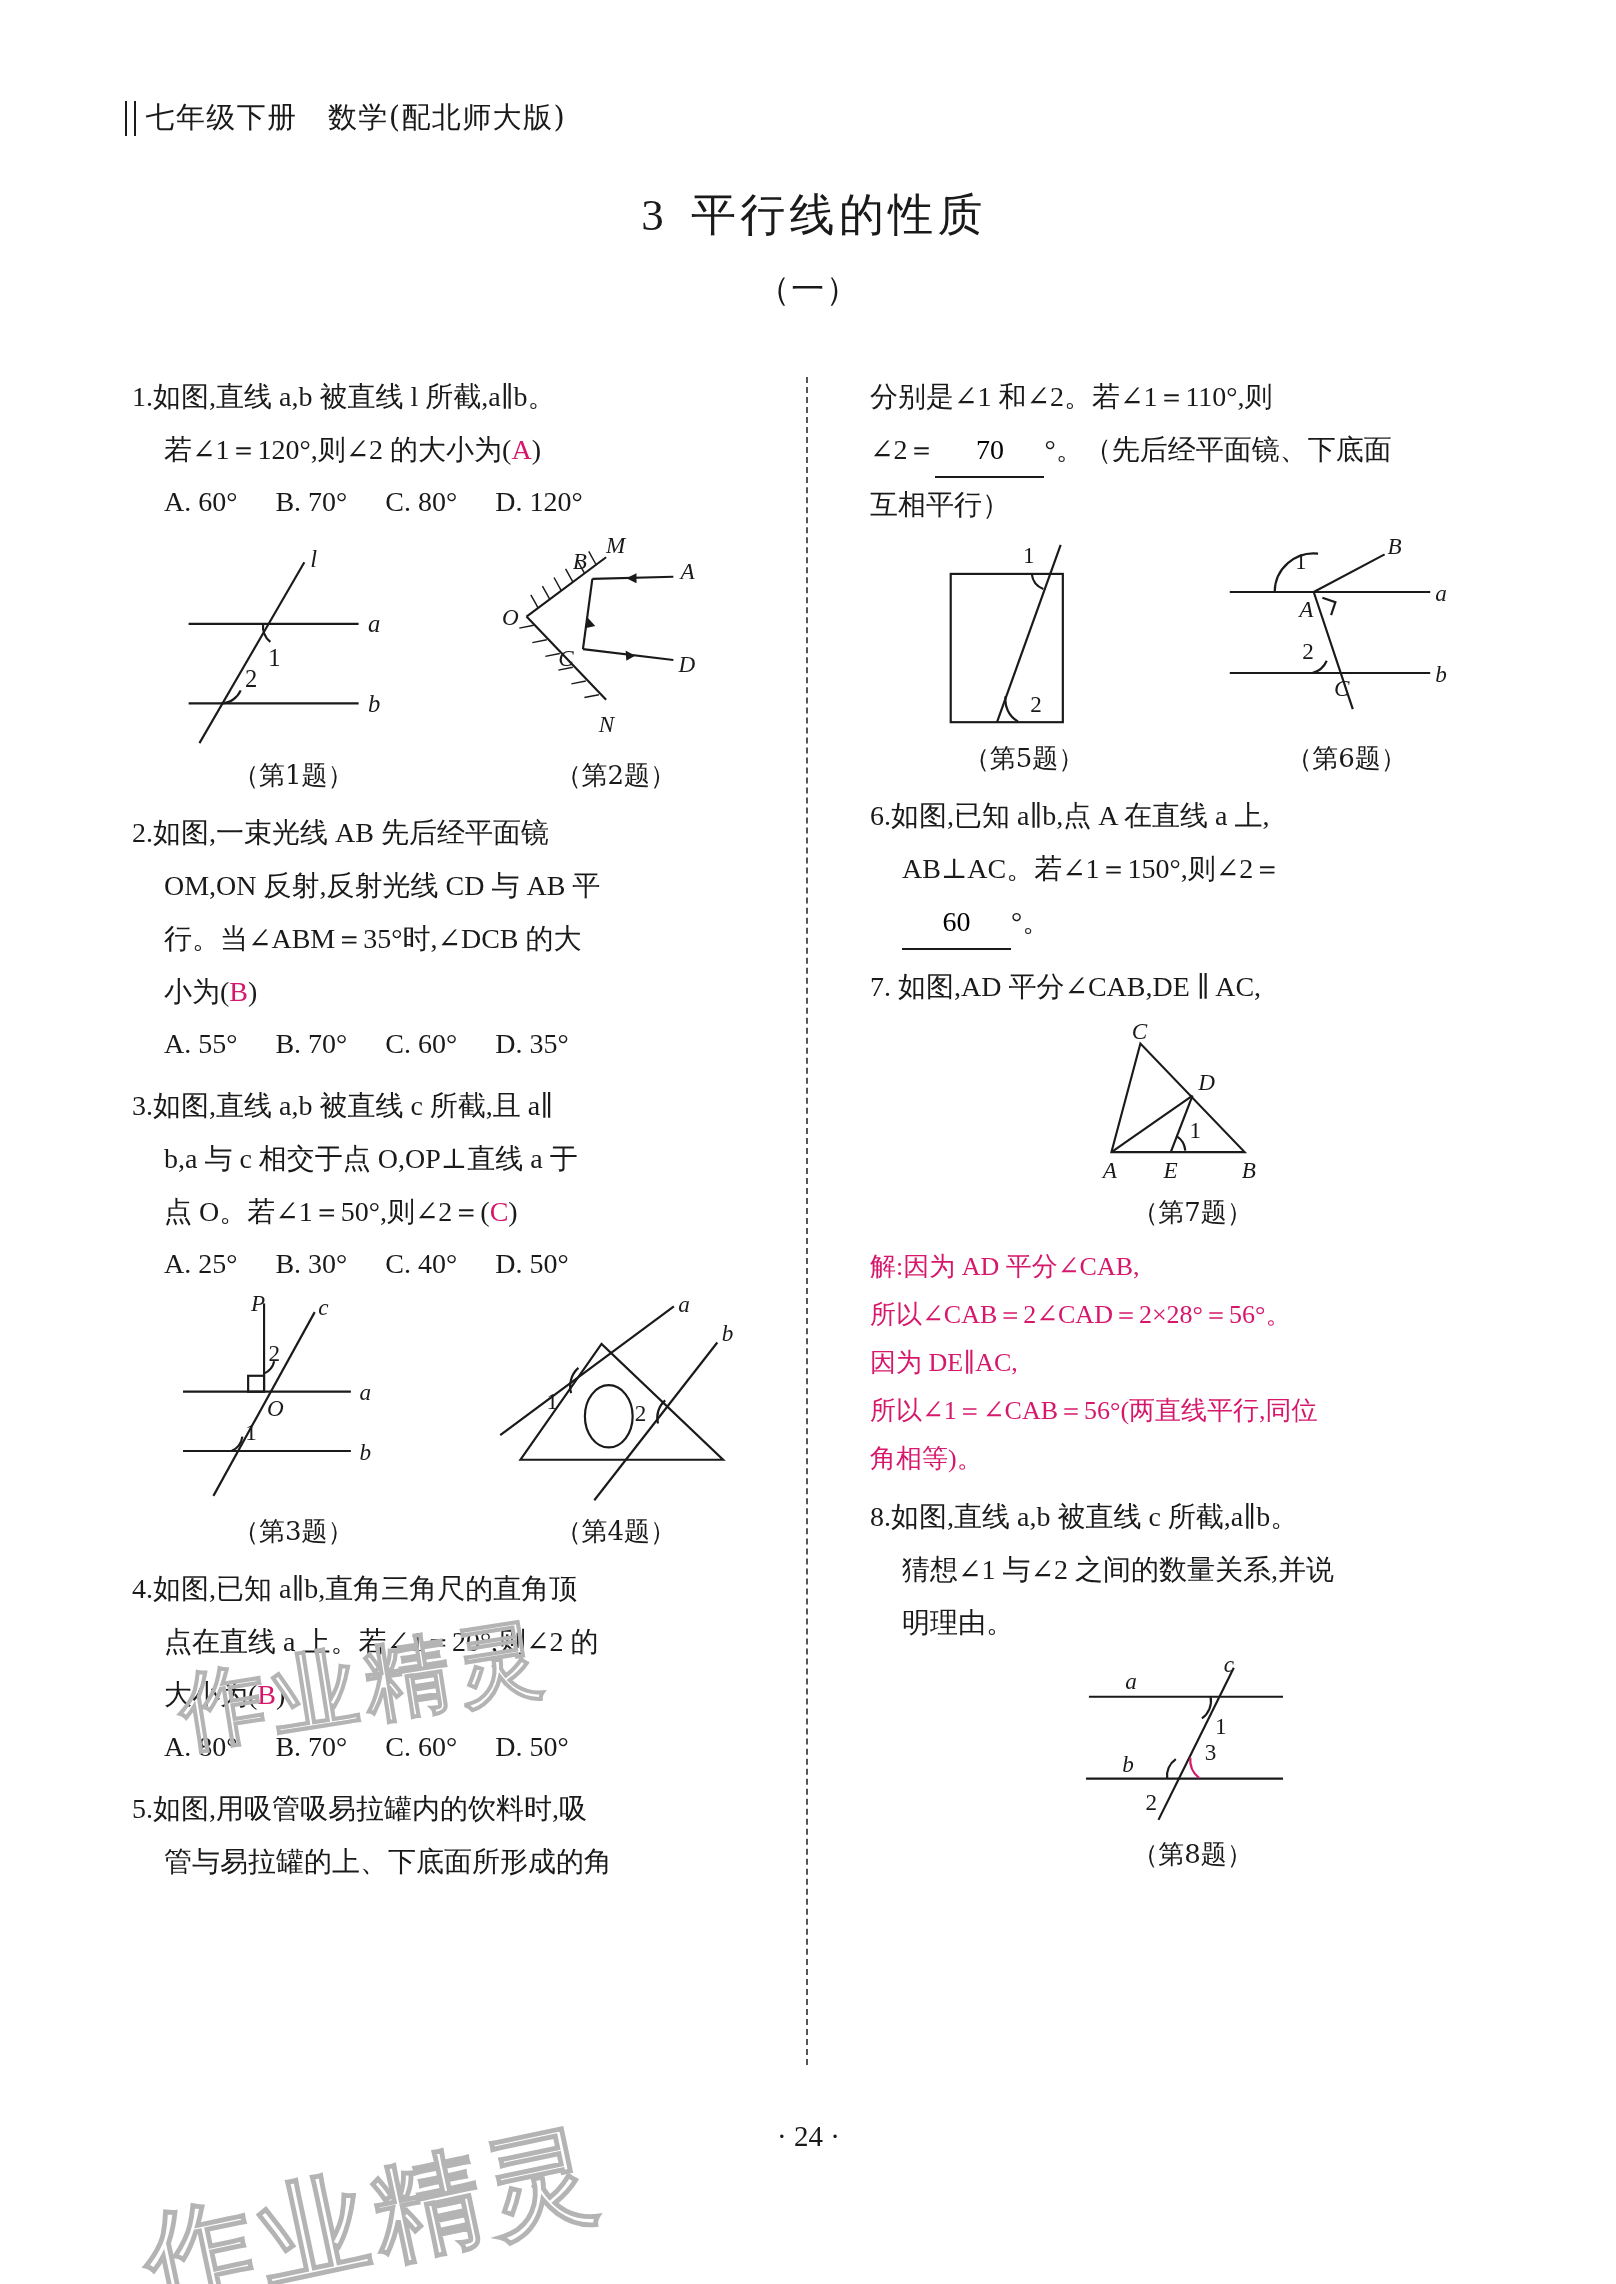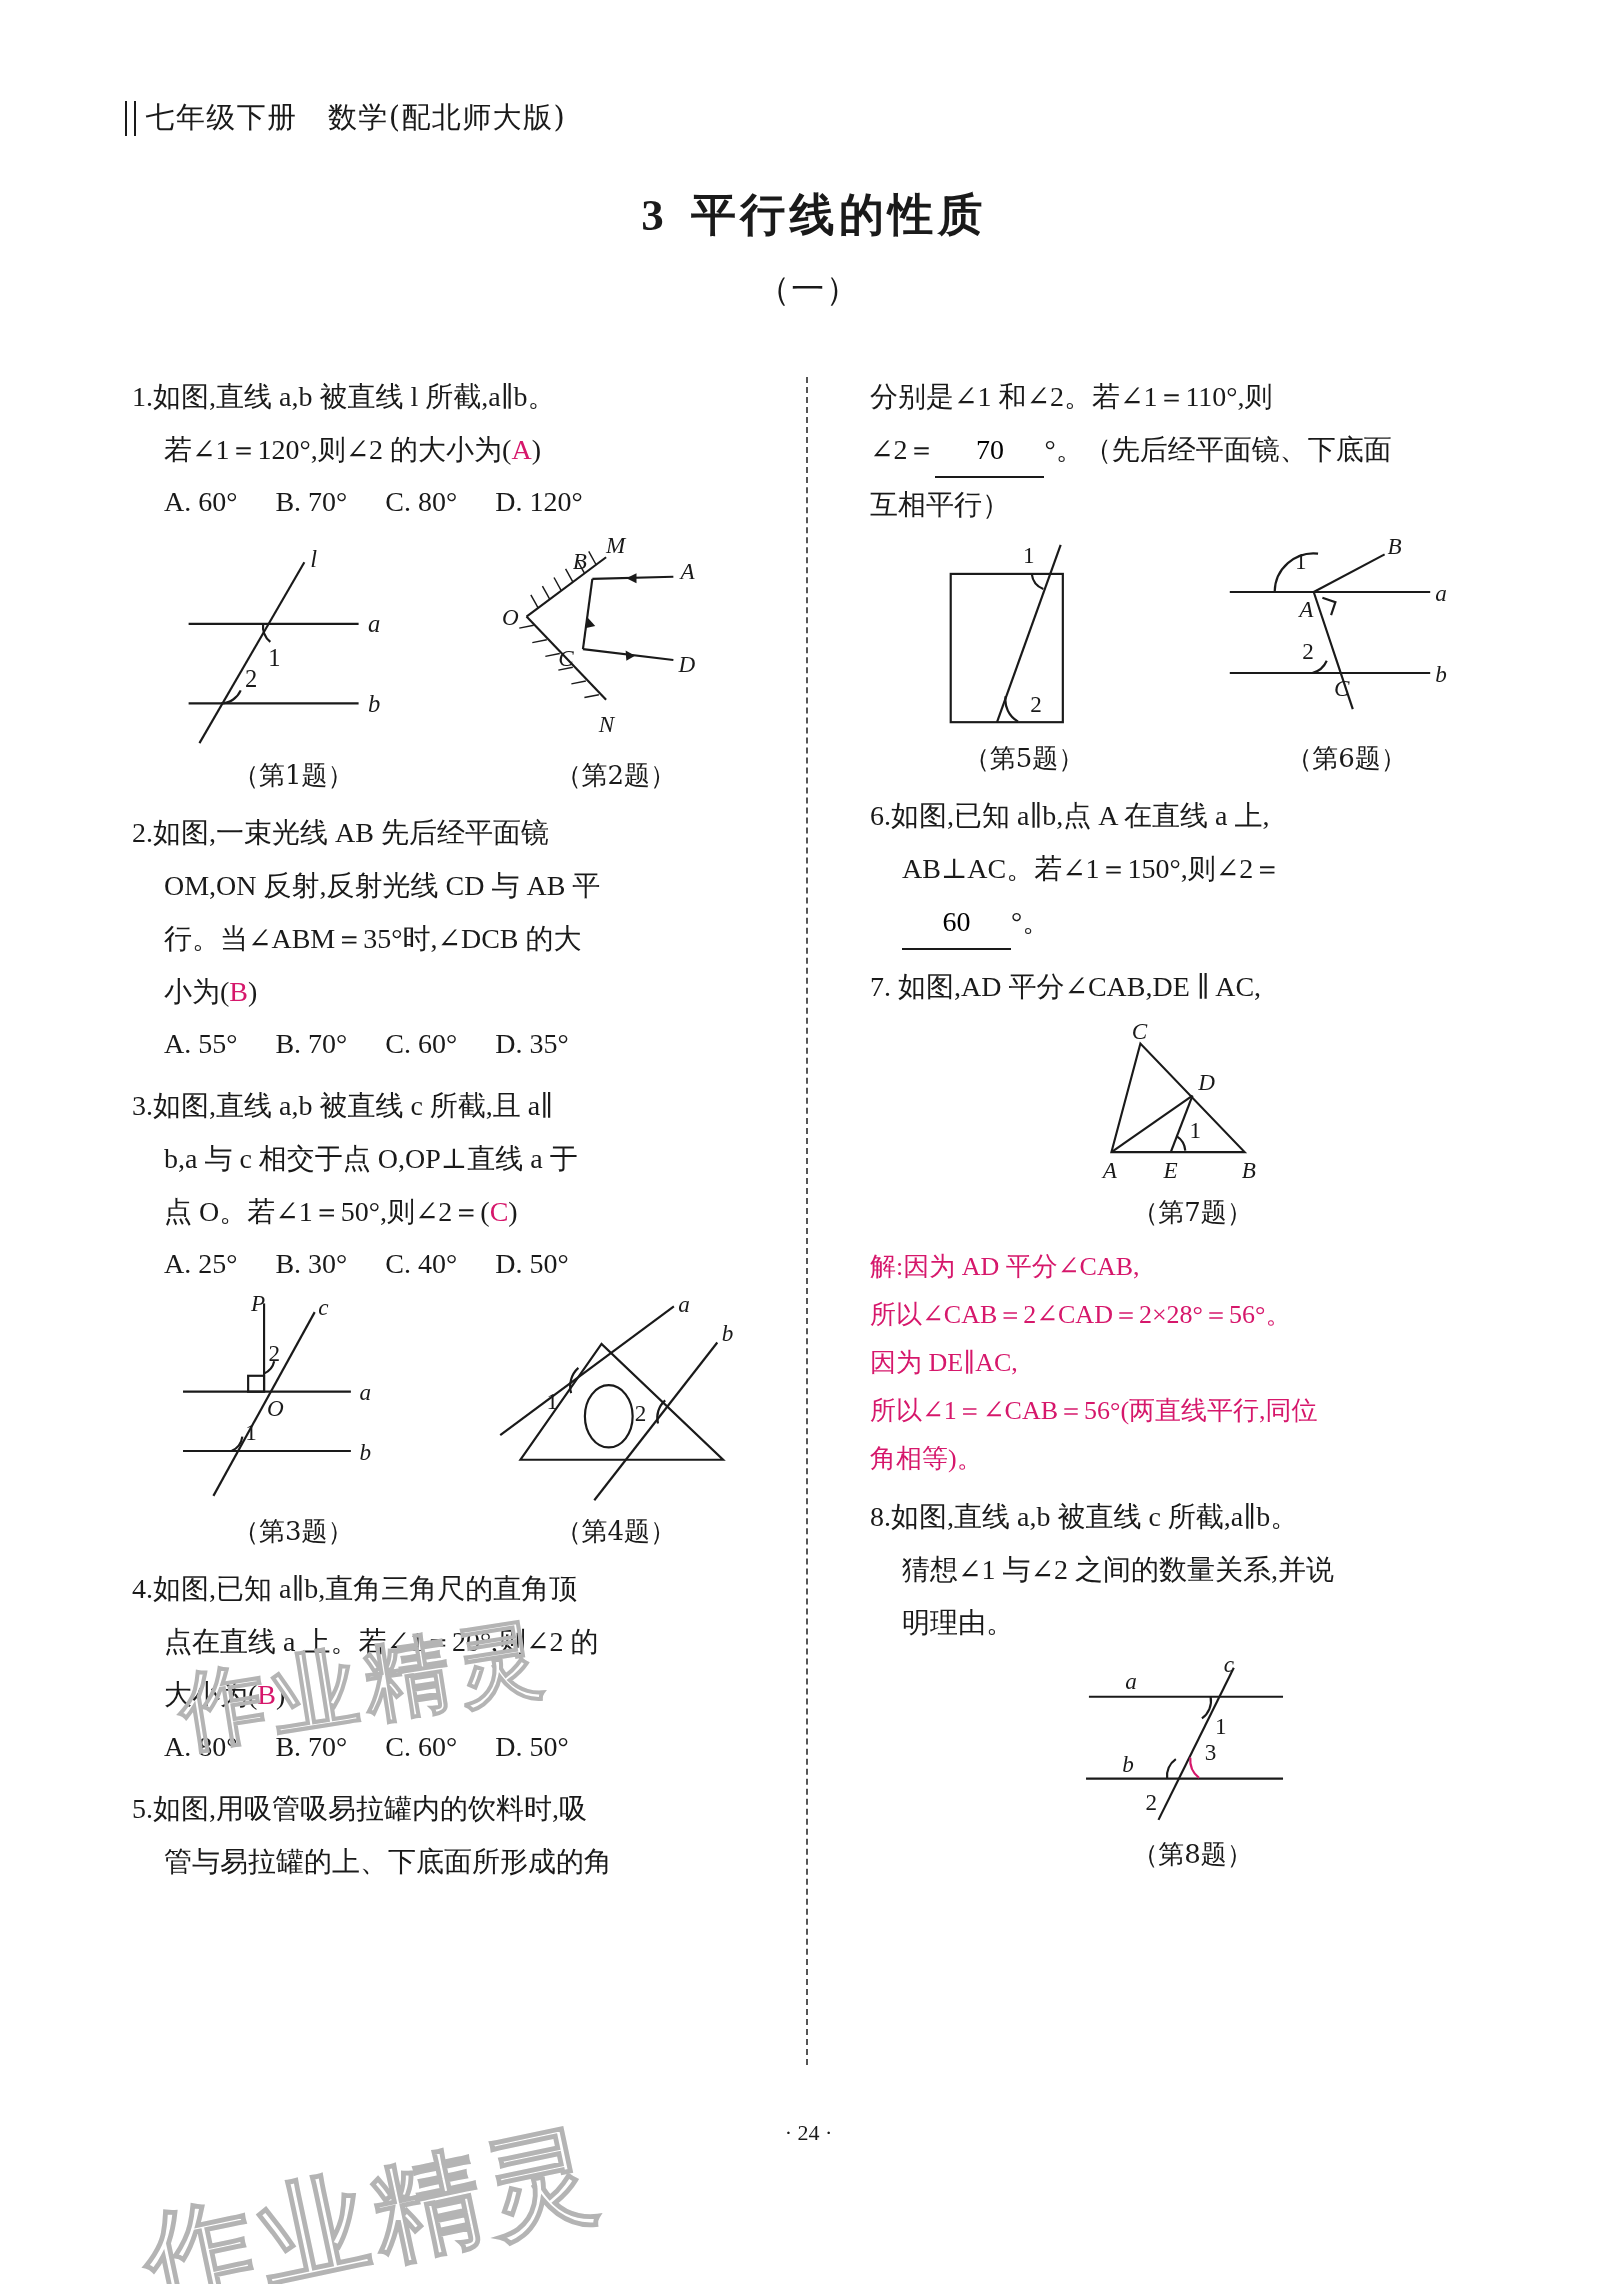--- a/index.html
+++ b/index.html
@@ -10,21 +10,21 @@
   }
   .page{position:absolute;inset:0;border-radius:24px;}
 
   
   .header{position:absolute;left:125px;top:98px;display:flex;align-items:center;gap:10px;}
   .header-bar{width:6.5px;height:35px;border-left:2.2px solid #1a1a1a;border-right:2.2px solid #1a1a1a;}
   .header-text{font-size:29px;letter-spacing:1.4px;font-family:"DejaVu Serif",serif;}
 
   
   .title{position:absolute;left:0;right:0;top:185px;text-align:center;}
-  .title-main{font-size:45px;font-weight:bold;letter-spacing:4.3px;font-family:"DejaVu Serif",serif;padding-left:11px;}
+  .title-main{font-size:45px;font-weight:normal;letter-spacing:4.3px;font-family:"DejaVu Serif",serif;padding-left:11px;}
   .title-main .num{font-family:"Liberation Serif",serif;margin-right:23px;}
   .title-sub{margin-top:22px;font-size:33px;letter-spacing:1.4px;font-family:"DejaVu Serif",serif;}
 
   
   .col{position:absolute;top:370px;width:645px;}
   .col-left{left:132px;}
   .col-right{left:870px;}
   .divider{position:absolute;left:806px;top:377px;height:1688px;border-left:2.2px dashed #555;}
 
   
@@ -42,21 +42,21 @@
   .figcap{font-size:26px;margin-top:4.3px;font-family:"DejaVu Serif",serif;white-space:nowrap;}
   svg{display:block;overflow:visible;}
   svg text{font-family:"Liberation Serif",serif;font-style:italic;fill:#1a1a1a;}
   svg text.up{font-style:normal;}
 
   
   .soln{color:#d6176b;margin:2.9px 0 7.2px 0;}
   .soln .sline{font-size:26px;line-height:48px;white-space:nowrap;letter-spacing:0;}
 
   
-  .pagenum{position:absolute;left:0;right:0;top:2120px;text-align:center;font-size:22px;font-family:"Liberation Serif",serif;}
+  .pagenum{position:absolute;left:0;right:0;top:2120px;text-align:center;font-size:29px;font-family:"Liberation Serif",serif;}
 
   
   .wm{position:absolute;font-size:86px;font-weight:bold;letter-spacing:7.2px;
       color:transparent;-webkit-text-stroke:1.4px #b4b4b4;
       font-family:"DejaVu Serif",serif;white-space:nowrap;pointer-events:none;}
   .wm1{left:178px;top:1627px;transform:rotate(-9deg);}
   .wm2{left:141px;top:2145px;transform:rotate(-12deg);font-size:109px;}
 </style>
 </head>
 <body>

